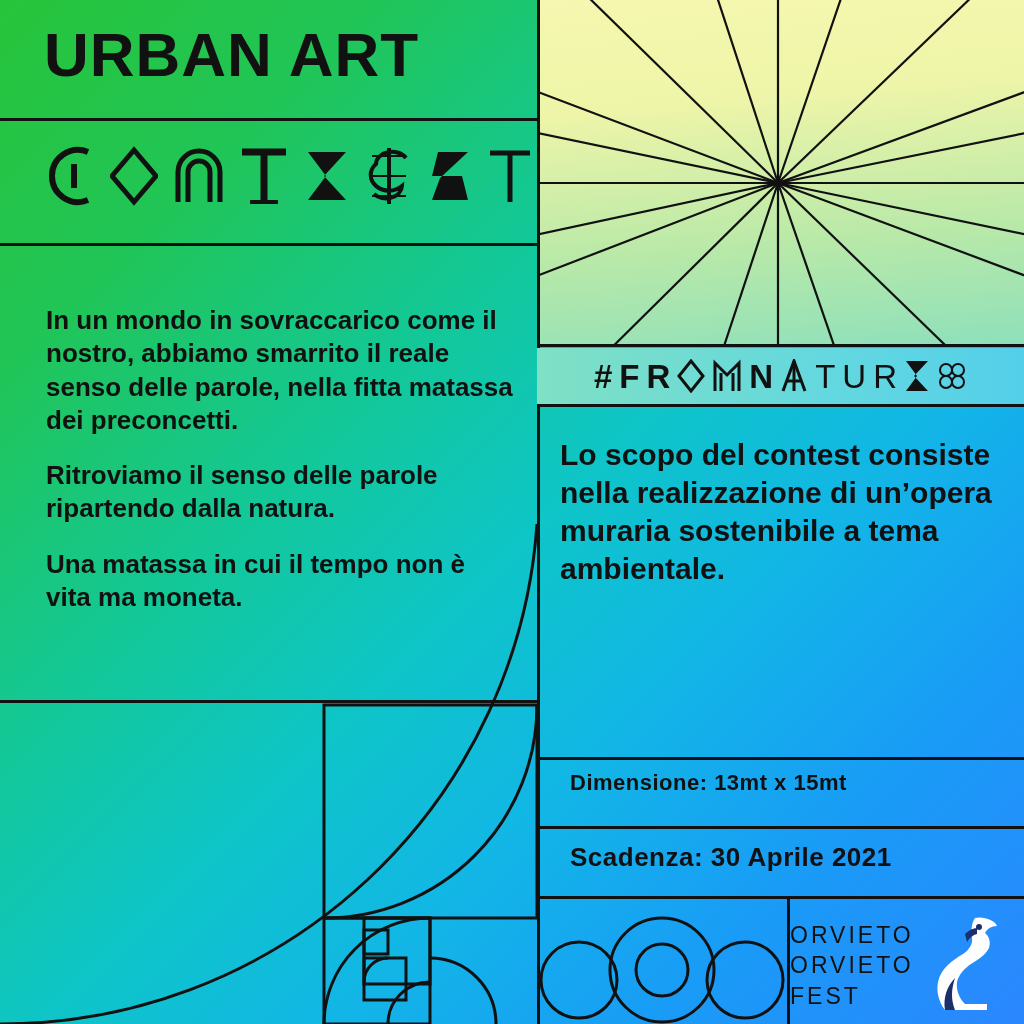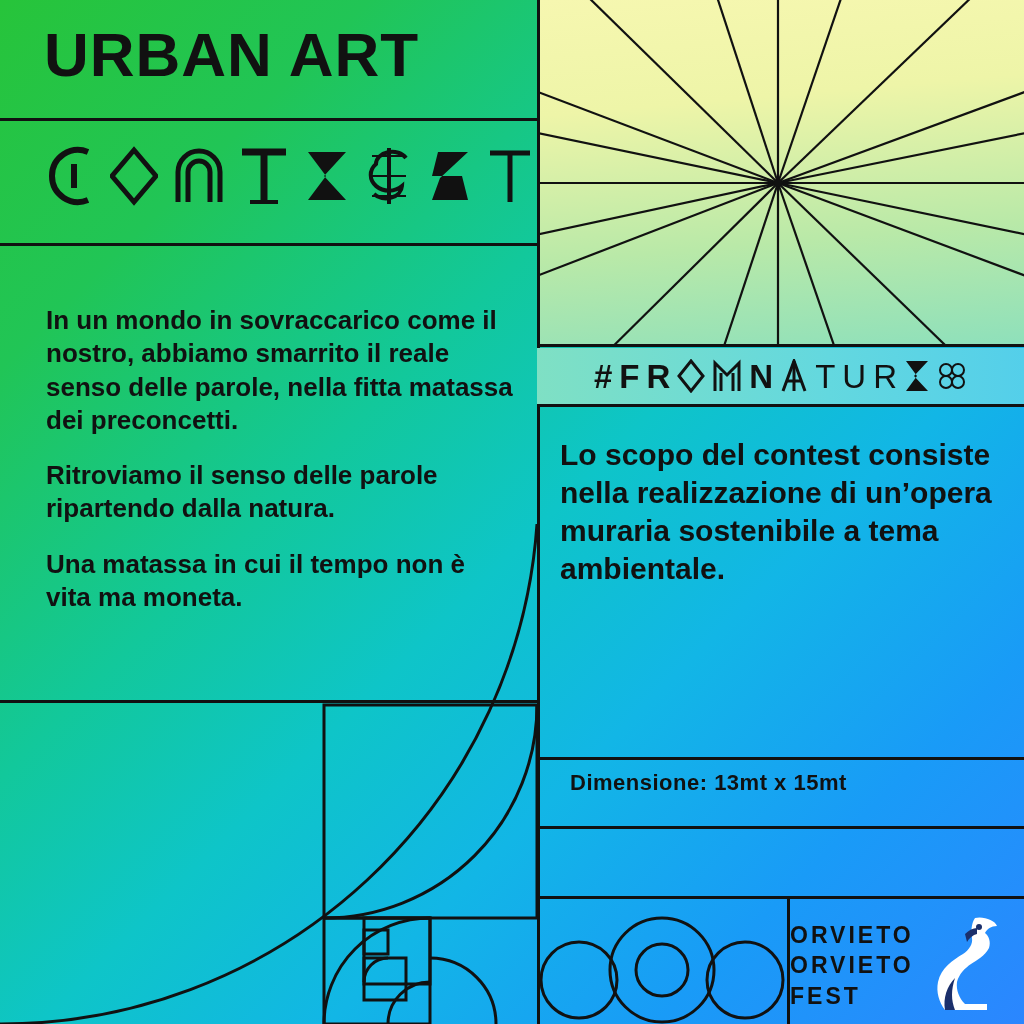--- a/index.html
+++ b/index.html
@@ -142,21 +142,21 @@
     top: 912px;
     width: 215px;
     height: 105px;
   }
   .logo-text {
     position: absolute;
     left: 0;
     top: 8px;
     width: 135px;
     font-size: 23px;
-    font-weight: 700;
+    font-weight: 400;
     line-height: 1.32;
     letter-spacing: 2px;
     color: #111;
   }
   .logo-text .sp { letter-spacing: 3px; }
   .logo-bird {
     position: absolute;
     right: 2px;
     top: 0;
     width: 78px;
@@ -348,20 +348,21 @@
       </g>
         </svg>
     </span>
   </div>
 
   <div class="body-right">
     <p>Lo scopo del contest consiste nella realizzazione di un’opera muraria sostenibile a tema ambientale.</p>
   </div>
 
   <div class="dim-line">Dimensione: 13mt x 15mt</div>
+  <div class="dead-line">Scadenza: 30 Aprile 2021</div>
 
   <div class="logo">
     <div class="logo-text">
       <div class="sp">ORVIETO</div>
       <div class="sp">ORVIETO</div>
       <div class="sp">FEST</div>
     </div>
     <div class="logo-bird">
       <svg width="78" height="100" viewBox="0 0 78 100">
         <path d="M50 6 C58 4 70 8 72 14 C66 14 62 17 60 21 C64 24 66 30 64 36

